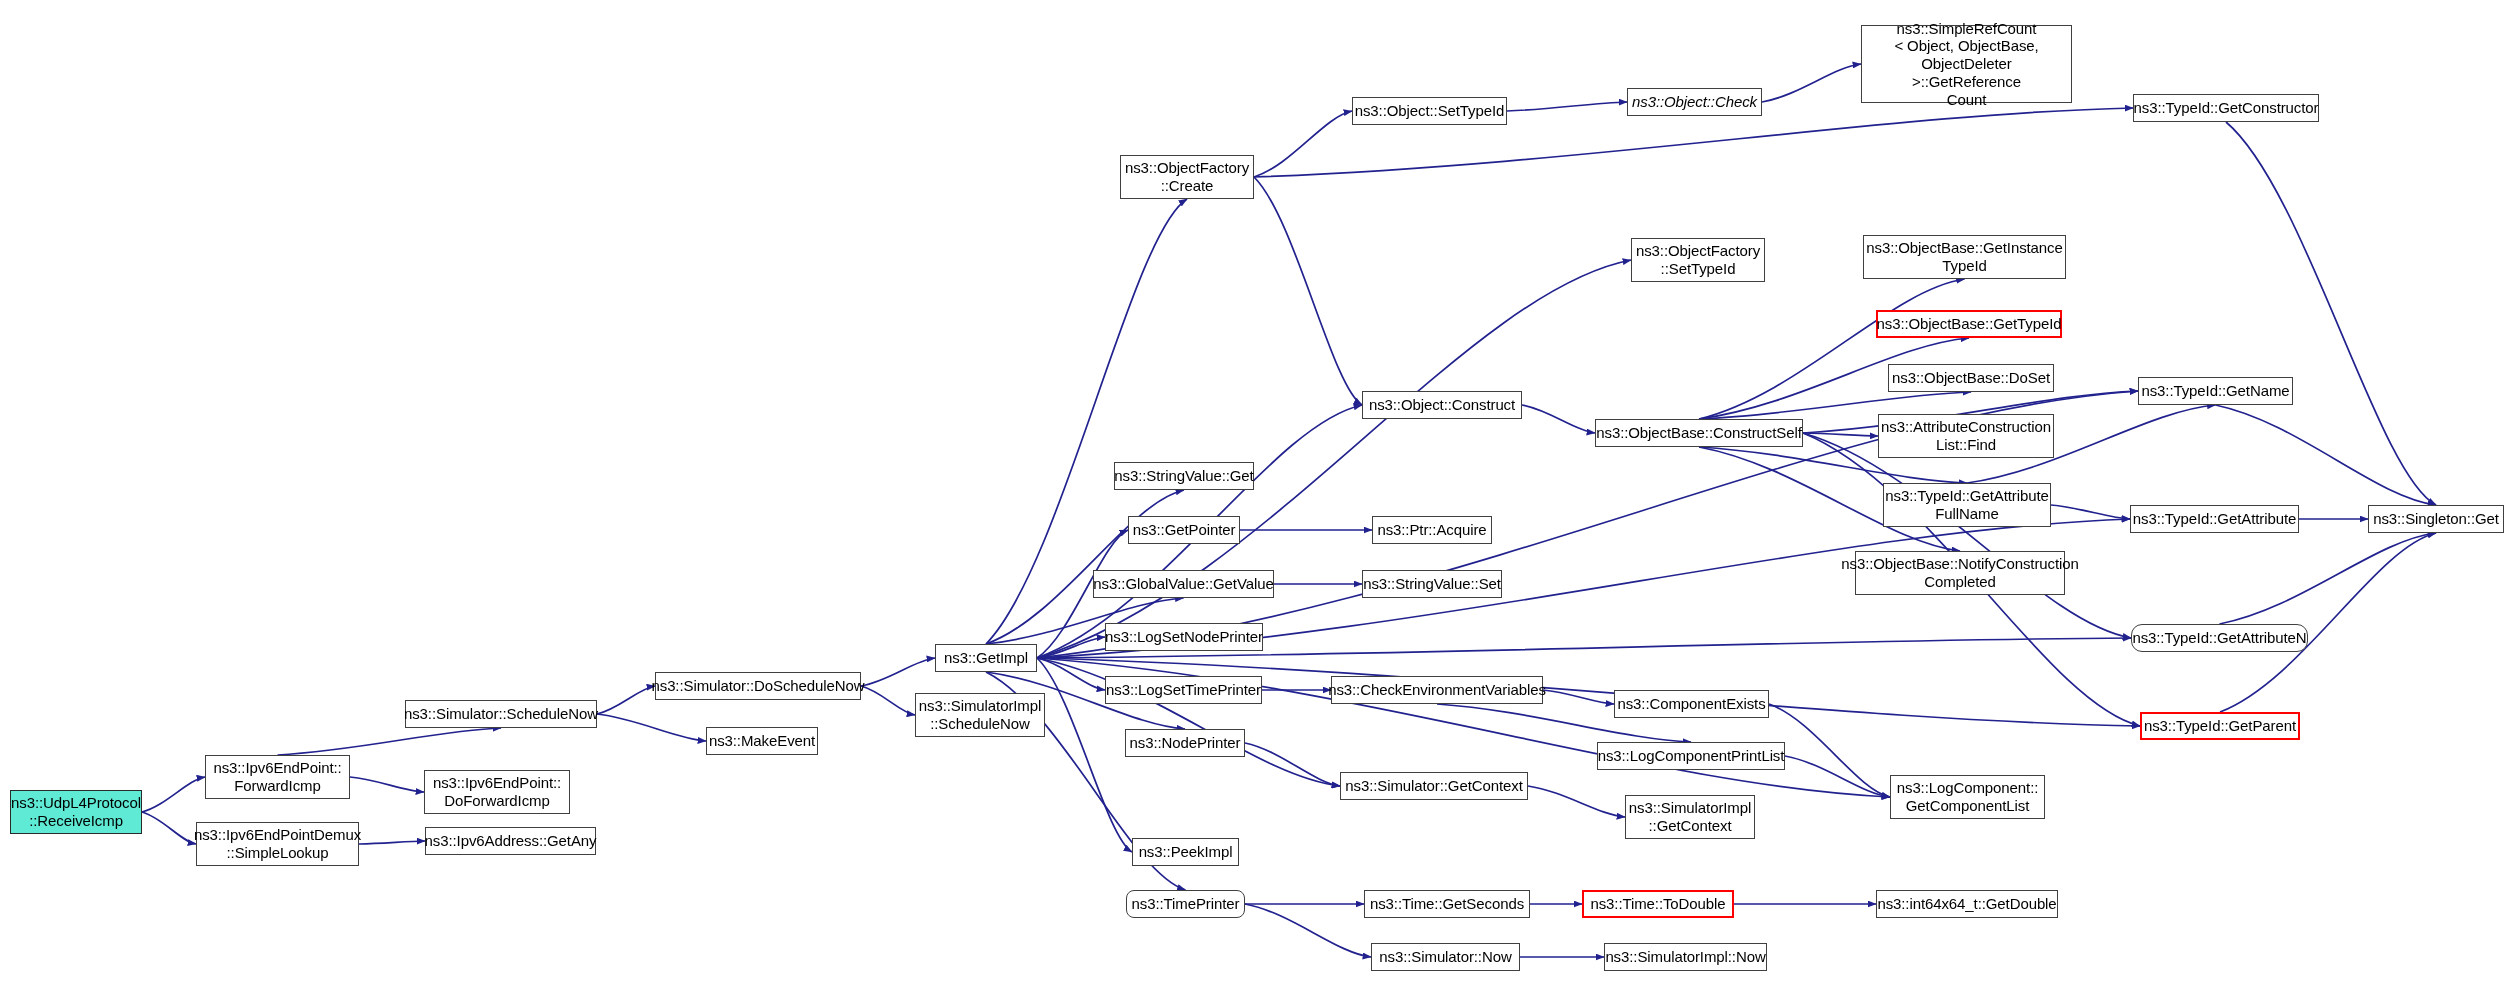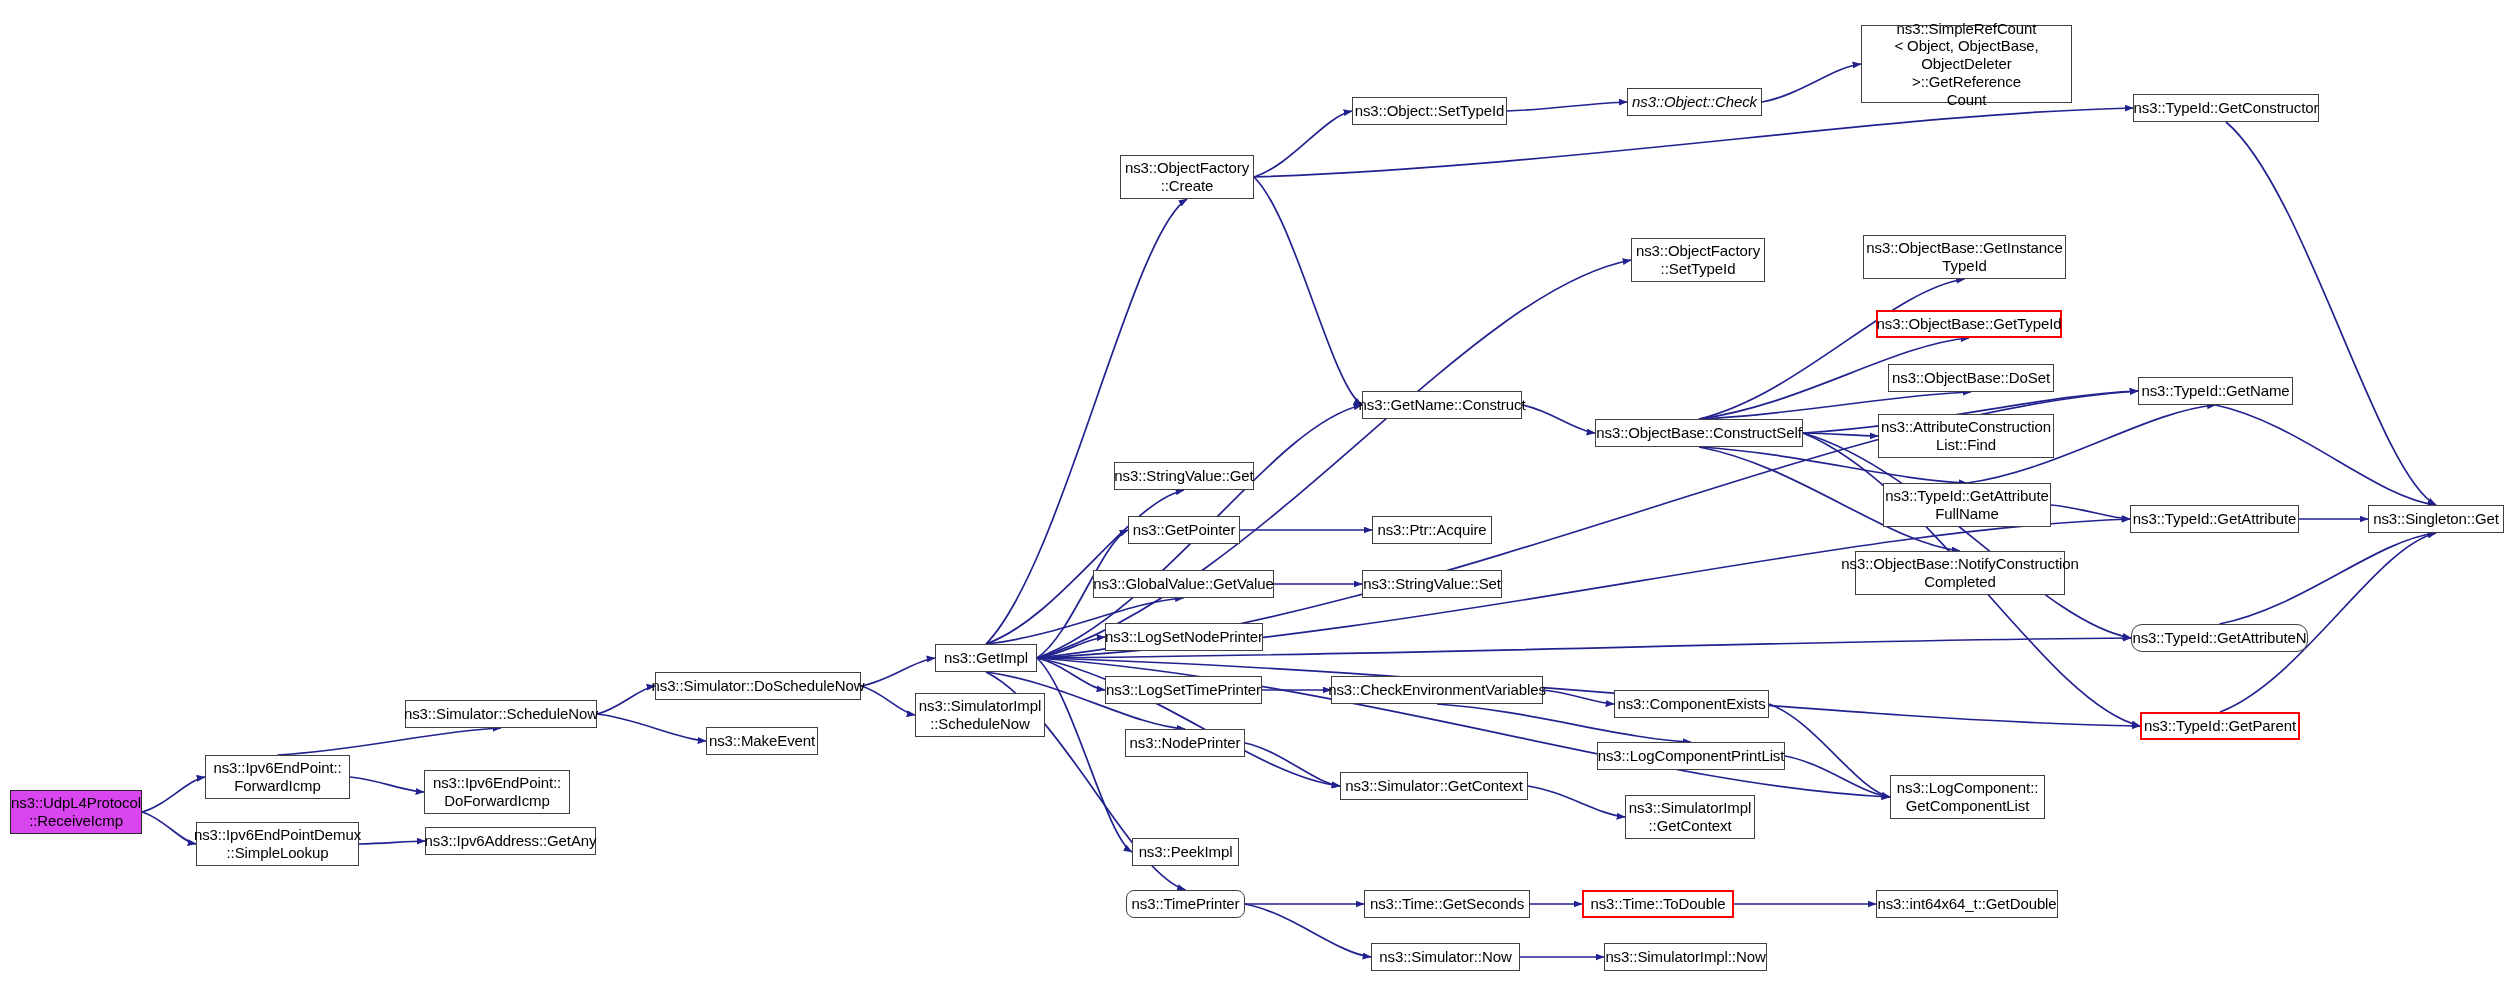--- a/index.html
+++ b/index.html
@@ -20,21 +20,21 @@
     display:flex;
     align-items:center;
     justify-content:center;
     text-align:center;
     font-size:15px;
     line-height:1.18;
     letter-spacing:-0.1px;
     white-space:pre-line;
     padding:1px 4px;
   }
-  .node.root{ background:#d946ef; border-color:#2a2a2a; }
+  .node.root{ background:#5eead4; border-color:#2a2a2a; }
   .node.hl{ border:2px solid #ff0000; }
 </style>
 </head>
 <body>
 
 <div id="canvas">
   <svg id="edges" xmlns="http://www.w3.org/2000/svg" viewBox="0 0 2509 983">
     <defs>
       <marker id="ah" markerWidth="9" markerHeight="7" refX="8.4" refY="3.5" orient="auto" markerUnits="userSpaceOnUse">
         <path d="M0,0 L9,3.5 L0,7 z" fill="#22228f"></path>
@@ -148,21 +148,21 @@
 ::Create</div>
       <div class="node" style="left: 1352px; top: 97px; width: 155px; height: 28px;">ns3::Object::SetTypeId</div>
       <div class="node" style="left: 1627px; top: 88px; width: 135px; height: 28px; font-style: italic;">ns3::Object::Check</div>
       <div class="node" style="left: 1861px; top: 25px; width: 211px; height: 78px;">ns3::SimpleRefCount
 &lt; Object, ObjectBase,
  ObjectDeleter &gt;::GetReference
 Count</div>
       <div class="node" style="left: 2133px; top: 94px; width: 186px; height: 28px;">ns3::TypeId::GetConstructor</div>
       <div class="node" style="left: 1631px; top: 238px; width: 134px; height: 44px;">ns3::ObjectFactory
 ::SetTypeId</div>
-      <div class="node" style="left: 1362px; top: 391px; width: 160px; height: 28px;">ns3::GetName::Construct</div>
+      <div class="node" style="left: 1362px; top: 391px; width: 160px; height: 28px;">ns3::Object::Construct</div>
       <div class="node" style="left: 1595px; top: 419px; width: 208px; height: 28px;">ns3::ObjectBase::ConstructSelf</div>
       <div class="node" style="left: 1863px; top: 235px; width: 203px; height: 44px;">ns3::ObjectBase::GetInstance
 TypeId</div>
       <div class="node hl" style="left: 1876px; top: 310px; width: 186px; height: 28px;">ns3::ObjectBase::GetTypeId</div>
       <div class="node" style="left: 1888px; top: 364px; width: 166px; height: 28px;">ns3::ObjectBase::DoSet</div>
       <div class="node" style="left: 1878px; top: 414px; width: 176px; height: 44px;">ns3::AttributeConstruction
 List::Find</div>
       <div class="node" style="left: 1883px; top: 483px; width: 168px; height: 44px;">ns3::TypeId::GetAttribute
 FullName</div>
       <div class="node" style="left: 1855px; top: 551px; width: 210px; height: 44px;">ns3::ObjectBase::NotifyConstruction

